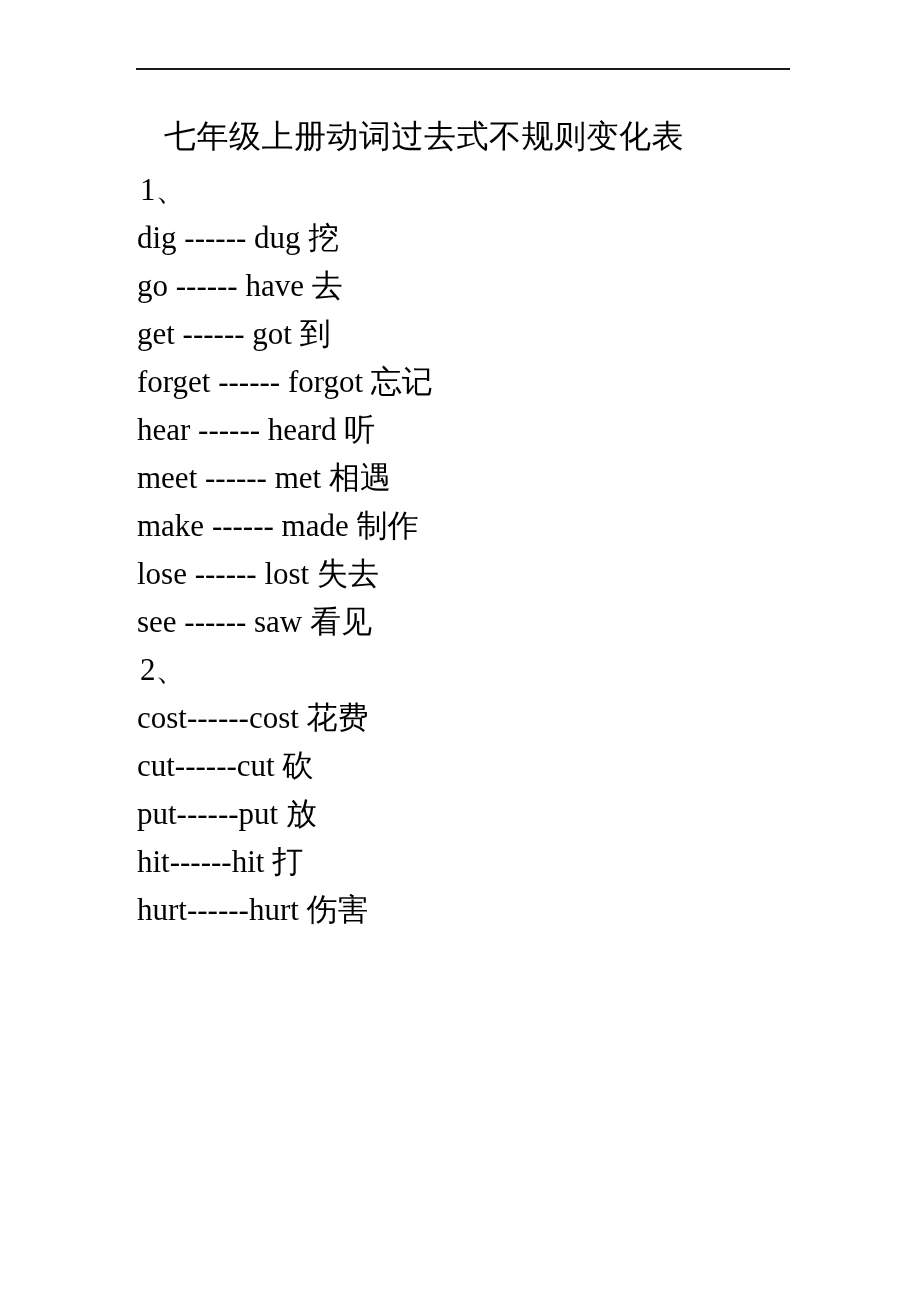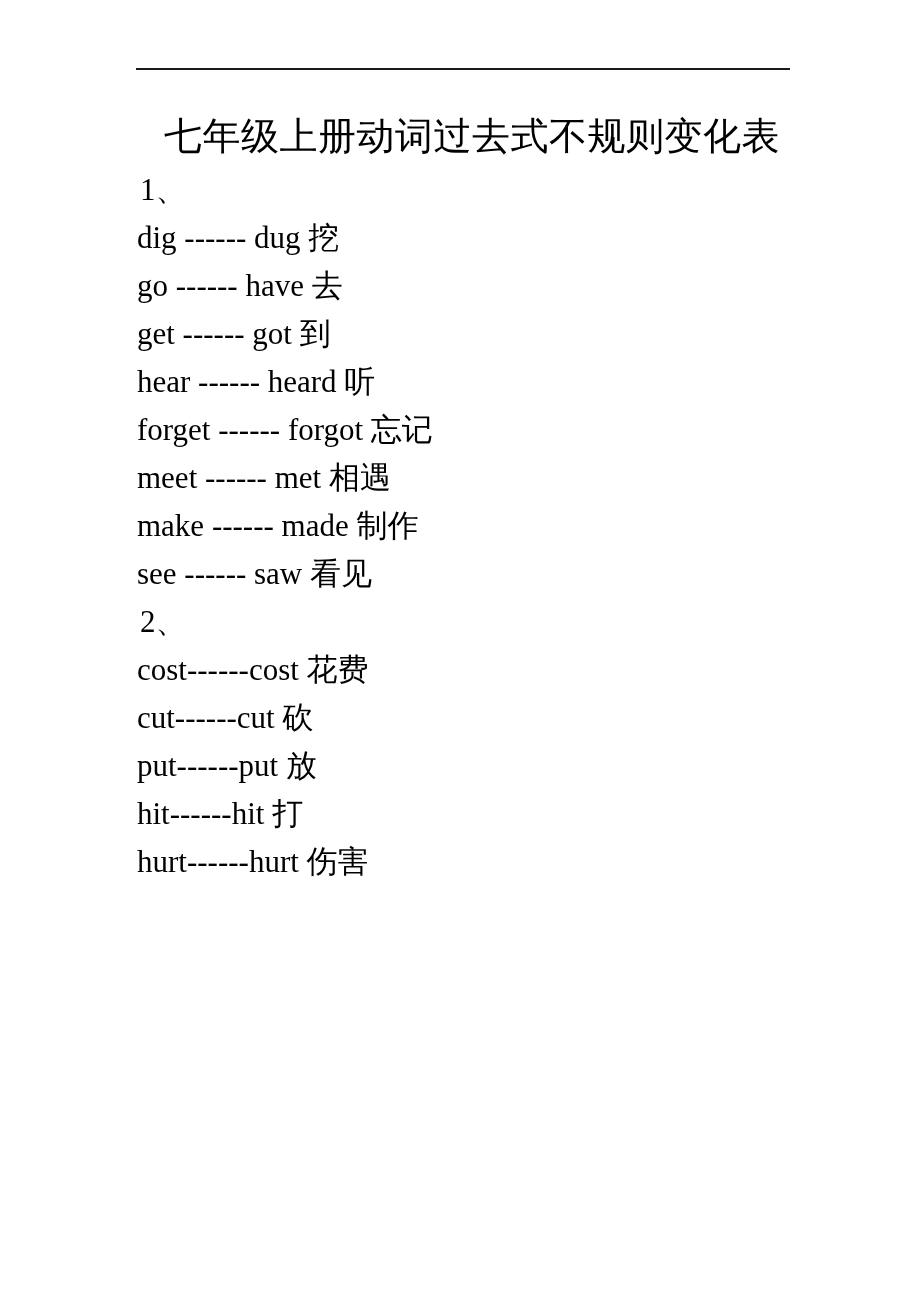--- a/index.html
+++ b/index.html
@@ -30,21 +30,21 @@
     width: 654px;
     height: 0;
     border-top: 2px solid #1a1a1a;
   }
 
   .doc-title {
     position: absolute;
     left: 136px;
     top: 112px;
     width: 654px;
-    font-size: 38px;
+    font-size: 32px;
     line-height: 48px;
     letter-spacing: 0.5px;
     text-indent: 28px;
     white-space: pre;
     font-family: "Liberation Serif", "DejaVu Serif", serif;
   }
 
   .body-block {
     position: absolute;
     left: 137px;
@@ -72,24 +72,25 @@
 
   <div class="header-rule"></div>
 
   <div class="doc-title">七年级上册动词过去式不规则变化表</div>
 
   <div class="body-block">
     <div class="verb-line group-label">1、</div>
     <div class="verb-line">dig ------ dug 挖</div>
     <div class="verb-line">go ------ have 去</div>
     <div class="verb-line">get ------ got 到</div>
+    <div class="verb-line">forget ------ forgot 忘记</div>
     <div class="verb-line">hear ------ heard 听</div>
-    <div class="verb-line">forget ------ forgot 忘记</div>
     <div class="verb-line">meet ------ met 相遇</div>
     <div class="verb-line">make ------ made 制作</div>
+    <div class="verb-line">lose ------ lost 失去</div>
     <div class="verb-line">see ------ saw 看见</div>
     <div class="verb-line group-label">2、</div>
     <div class="verb-line">cost------cost 花费</div>
     <div class="verb-line">cut------cut 砍</div>
     <div class="verb-line">put------put 放</div>
     <div class="verb-line">hit------hit 打</div>
     <div class="verb-line">hurt------hurt 伤害</div>
   </div>
 
 </div>

